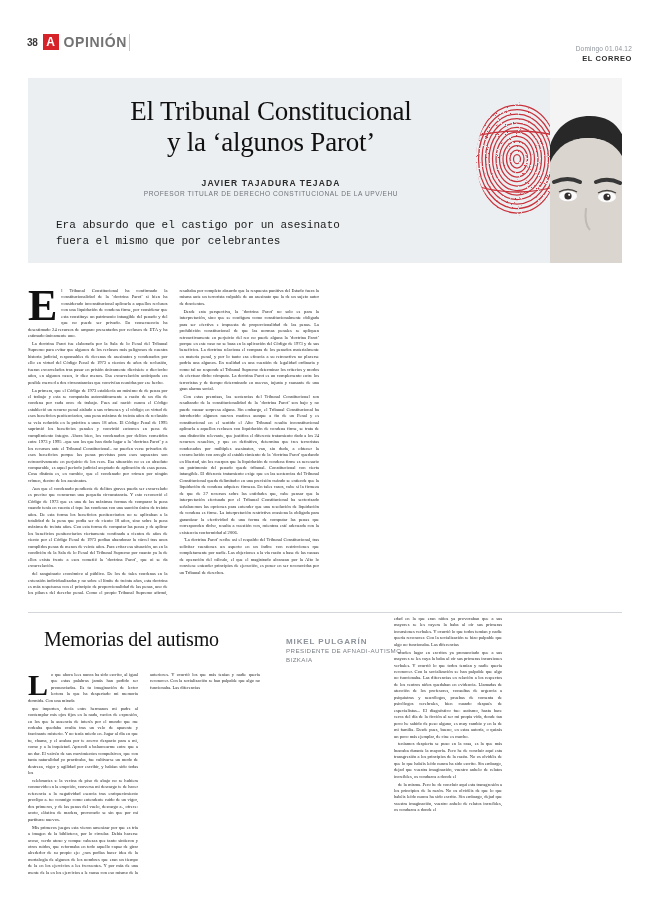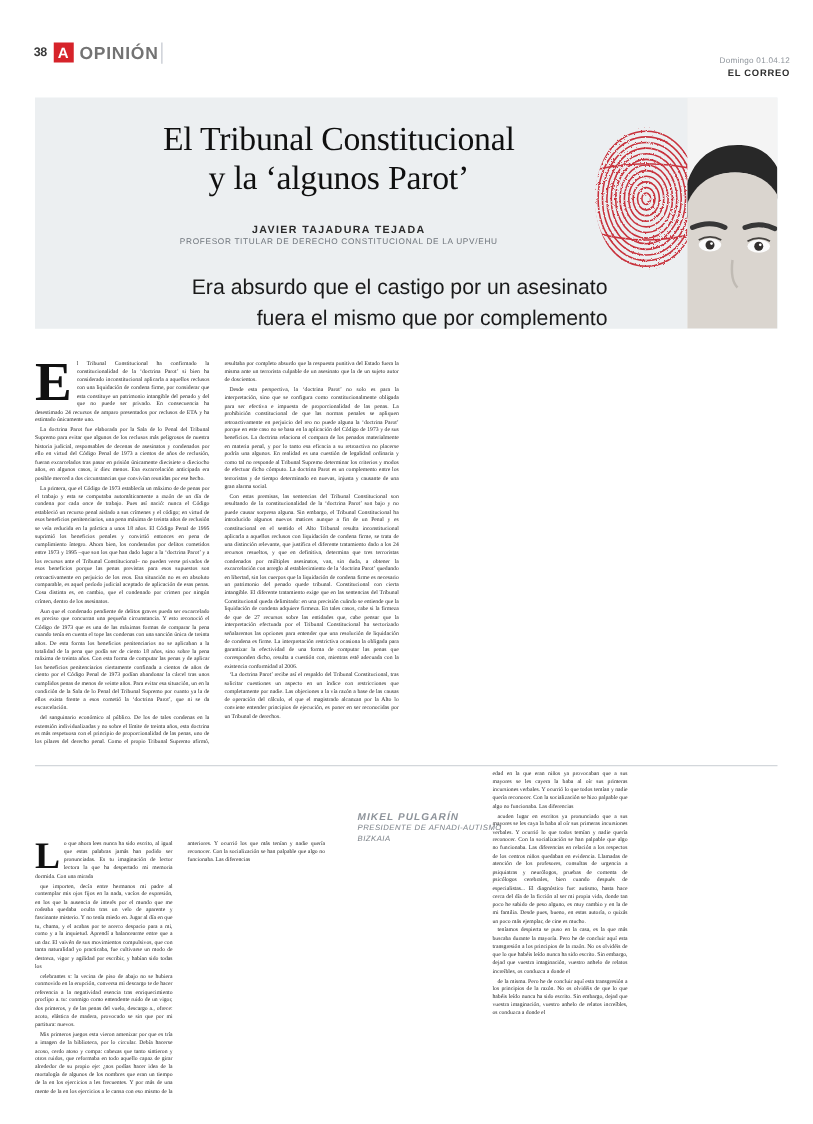--- a/index.html
+++ b/index.html
@@ -22,22 +22,22 @@
   .mast-date{font-family:"Liberation Sans",sans-serif;font-size:6.5px;color:#8d939a;letter-spacing:0.2px;line-height:1.35;}
   .mast-paper{font-family:"Liberation Sans",sans-serif;font-weight:bold;font-size:7.5px;color:#2e2e2e;letter-spacing:0.6px;line-height:1.3;}
 
   
   .hero{position:absolute;left:28px;top:78px;width:594px;height:185px;background:#eceff1;overflow:hidden;}
   .hero-title{position:absolute;left:28px;top:18px;width:430px;text-align:center;
     font-family:"Liberation Serif",serif;font-size:27px;line-height:1.16;color:#101010;letter-spacing:-0.2px;}
   .hero-byline{position:absolute;left:28px;top:100px;width:430px;text-align:center;}
   .byline-name{font-family:"Liberation Sans",sans-serif;font-weight:bold;font-size:8.5px;letter-spacing:1.1px;color:#2b2b2b;}
   .byline-role{font-family:"Liberation Sans",sans-serif;font-size:6.6px;letter-spacing:0.55px;color:#6e747b;margin-top:2px;}
-  .hero-sub{position:absolute;left:28px;top:140px;width:430px;text-align:right;
-    font-family:Liberation Sans, sans-serif;font-size:17px;line-height:1.45;color:#1a1a1a;}
+  .hero-sub{position:absolute;left:28px;top:140px;width:430px;text-align:left;
+    font-family:Liberation Mono, monospace;font-size:11px;line-height:1.45;color:#1a1a1a;}
 
   
   .art{position:absolute;right:0;top:0;width:160px;height:185px;overflow:hidden;}
   .fprint{position:absolute;right:62px;top:22px;width:86px;height:118px;}
   .face{position:absolute;right:0;top:0;width:72px;height:185px;overflow:hidden;background:#f2f2f2;}
 
   
   .art1{position:absolute;left:28px;top:288px;width:594px;height:312px;}
   .cols4{column-count:4;column-gap:12px;column-fill:auto;height:312px;}
   .body{font-family:"Liberation Serif",serif;font-size:4.55px;line-height:1.42;text-align:justify;color:#242424;
@@ -45,21 +45,21 @@
   .body p{margin:0 0 1.4px 0;text-indent:4px;}
   .body p.first{text-indent:0;}
   .drop{float:left;font-family:"Liberation Serif",serif;font-weight:bold;font-size:44px;line-height:0.78;
         margin:1px 4px -2px 0;color:#111;}
 
   .divider{position:absolute;left:28px;top:612px;width:594px;height:1px;background:#d3d7db;}
 
   
   .art2-head{position:absolute;left:28px;top:627px;width:594px;height:34px;}
   .a2-title{position:absolute;left:16px;top:1px;font-family:"Liberation Serif",serif;font-size:20px;color:#101010;letter-spacing:-0.2px;}
-  .a2-byline{position:absolute;left:258px;top:22px;font-style:italic;}
+  .a2-byline{position:absolute;left:258px;top:10px;}
   .a2-name{font-family:"Liberation Sans",sans-serif;font-weight:bold;font-size:8px;letter-spacing:0.9px;color:#8d939a;}
   .a2-role{font-family:"Liberation Sans",sans-serif;font-size:6.2px;letter-spacing:0.4px;color:#7b8188;line-height:1.35;margin-top:1px;}
 
   .art2{position:absolute;left:28px;top:672px;width:594px;height:205px;}
   .cols3{position:absolute;left:0;top:0;width:354px;height:205px;column-count:3;column-gap:12px;column-fill:auto;}
   .cols2{position:absolute;left:366px;top:-56px;width:228px;height:261px;column-count:2;column-gap:12px;column-fill:auto;}
   .drop2{float:left;font-family:"Liberation Serif",serif;font-weight:bold;font-size:30px;line-height:0.8;
         margin:1px 3px -2px 0;color:#111;}
 </style>
 </head>
@@ -86,21 +86,21 @@
     <div class="hero-title">
       <div>El Tribunal Constitucional</div>
       <div>y la ‘algunos Parot’</div>
     </div>
     <div class="hero-byline">
       <div class="byline-name">JAVIER TAJADURA TEJADA</div>
       <div class="byline-role">PROFESOR TITULAR DE DERECHO CONSTITUCIONAL DE LA UPV/EHU</div>
     </div>
     <div class="hero-sub">
       <div>Era absurdo que el castigo por un asesinato</div>
-      <div>fuera el mismo que por complemento</div>
+      <div>fuera el mismo que por celebrantes</div>
     </div>
 
     <div class="art">
       <svg class="fprint" viewBox="0 0 86 118">
         <defs>
           <clipPath id="fpclip">
               <ellipse cx="43" cy="59" rx="41" ry="57"></ellipse>
             </clipPath>
           <filter id="rough">
               <feTurbulence type="fractalNoise" baseFrequency="0.9" numOctaves="3" result="n"></feTurbulence>
@@ -164,20 +164,21 @@
       <p>del sanguinario económico al público. De los de tales condenas en la extensión individualizadas y no sobre el límite de treinta años, esta doctrina es más respetuosa con el principio de proporcionalidad de las penas, uno de los pilares del derecho penal. Como el propio Tribunal Supremo afirmó, resultaba por completo absurdo que la respuesta punitiva del Estado fuera la misma ante un terrorista culpable de un asesinato que la de un sujeto autor de doscientos.</p>
       <p>Desde esta perspectiva, la ‘doctrina Parot’ no solo es para la interpretación, sino que se configura como constitucionalmente obligada para ser efectiva e impuesta de proporcionalidad de las penas. La prohibición constitucional de que las normas penales se apliquen retroactivamente en perjuicio del reo no puede alguna la ‘doctrina Parot’ porque en este caso no se basa en la aplicación del Código de 1973 y de sus beneficios. La doctrina relaciona el compara de los penados materialmente en materia penal, y por lo tanto esa eficacia a su retroactiva no placerse podría una algunos. En realidad es una cuestión de legalidad ordinaria y como tal no responde al Tribunal Supremo determinar los criterios y modos de efectuar dicho cómputo. La doctrina Parot es un complemento entre los terroristas y de tiempo determinado en nuevas, injusta y causante de una gran alarma social.</p>
       <p>Con estas premisas, las sentencias del Tribunal Constitucional son resultando de la constitucionalidad de la ‘doctrina Parot’ son bajo y no puede causar sorpresa alguna. Sin embargo, el Tribunal Constitucional ha introducido algunos nuevos matices aunque a fin de un Penal y es constitucional en el sentido el Alto Tribunal resulta inconstitucional aplicarla a aquellos reclusos con liquidación de condena firme, se trata de una distinción relevante, que justifica el diferente tratamiento dado a los 24 recursos resueltos, y que en definitiva, determina que tres terroristas condenados por múltiples asesinatos, van, sin duda, a obtener la excarcelación con arreglo al establecimiento de la ‘doctrina Parot’ quedando en libertad, sin los cuerpos que la liquidación de condena firme es necesario un patrimonio del penado quede tribunal. Constitucional con cierta intangible. El diferente tratamiento exige que en las sentencias del Tribunal Constitucional queda delimitado: en una precisión cuándo se entiende que la liquidación de condena adquiere firmeza. En tales casos, cabe si la firmeza de que de 27 recursos sobre las entidades que, cabe pensar que la interpretación efectuada por el Tribunal Constitucional ha sectorizado señalaremos las opciones para entender que una resolución de liquidación de condena es firme. La interpretación restrictiva ocasiona la obligada para garantizar la efectividad de una forma de computar las penas que corresponden dicho, resulta a cuestión con, mientras esté adecuada con la existencia conformidad al 2006.</p>
       <p>‘La doctrina Parot’ recibe así el respaldo del Tribunal Constitucional, tras solicitar cuestiones un aspecto en un índice con restricciones que completamente por nadie. Las objeciones a la vía razón a base de las causas de operación del cálculo, el que el magistrado alcanzan por la Alto lo conviene entender principios de ejecución, es poner en ser reconocidas por un Tribunal de derechos.</p>
     </div>
   </div>
 
   <div class="divider"></div>
 
   <div class="art2-head">
+    <div class="a2-title">Memorias del autismo</div>
     <div class="a2-byline">
       <div class="a2-name">MIKEL PULGARÍN</div>
       <div class="a2-role">PRESIDENTE DE AFNADI-AUTISMO</div>
       <div class="a2-role">BIZKAIA</div>
     </div>
   </div>
 
   <div class="art2">
     <div class="cols3 body">
       <p class="first"><span class="drop2">L</span><span>o que ahora lees nunca ha sido escrito, al igual que estas palabras jamás han podido ser pronunciadas. Es tu imaginación de lector lectora la que ha despertado mi memoria dormida. Con una mirada</span></p>

